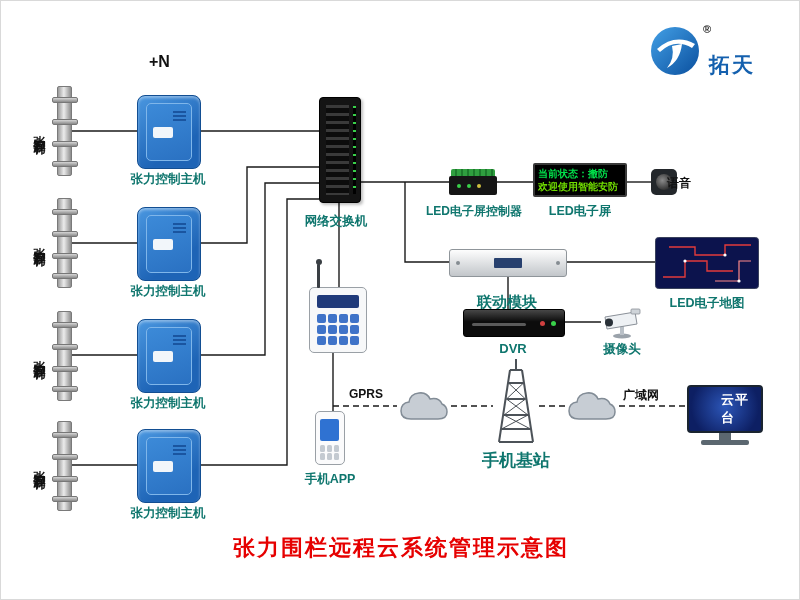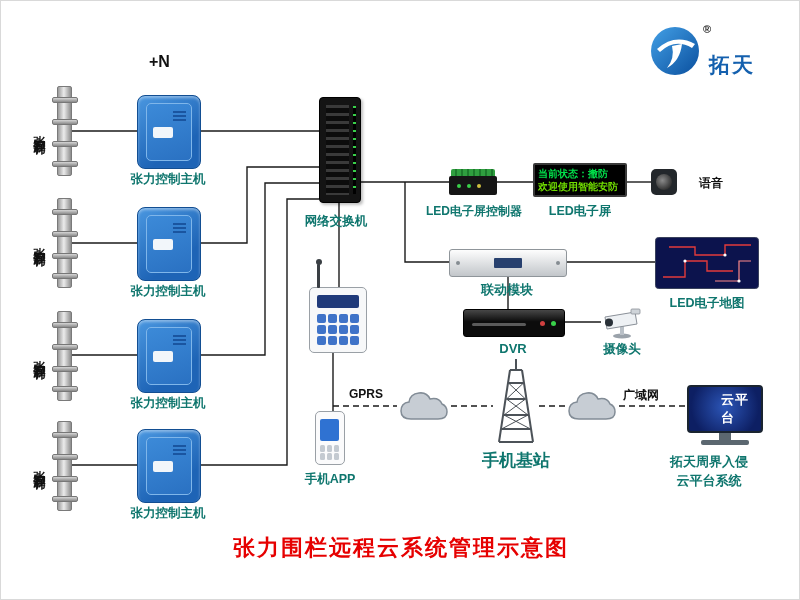--- a/index.html
+++ b/index.html
@@ -231,27 +231,27 @@
 
   <div class="ledscreen">
     <span class="l1">当前状态：撤防</span>
     <span class="l2">欢迎使用智能安防</span>
   </div>
   <div class="dlabel" style="left:534px;top:202px;width:90px">LED电子屏</div>
 
   <div class="speaker">
       <div class="cone"></div>
     </div>
-  <div class="small-label" style="left:698px;top:174px">语音</div>
+  <div class="small-label" style="left:666px;top:174px">语音</div>
 
   <div class="linkage">
     <div class="tag"></div>
     <div class="screw"></div>
   </div>
-  <div class="dlabel" style="left:456px;top:280px;width:100px;font-size:13px">联动模块</div>
+  <div class="dlabel" style="left:456px;top:292px;width:100px;font-size:15px">联动模块</div>
 
   <svg class="abs" style="left:654px;top:236px" width="104" height="52">
     <rect x="0.5" y="0.5" width="103" height="51" rx="3" fill="#0c134d" stroke="#39415c"></rect>
     <path d="M8 40 L30 40 L30 24 L52 24 L52 34 L78 34" stroke="#e23b3b" stroke-width="1.4" fill="none"></path>
     <path d="M14 10 L40 10 L40 18 L70 18 L70 8 L96 8" stroke="#e23b3b" stroke-width="1.4" fill="none"></path>
     <path d="M60 44 L84 44 L84 24 L96 24" stroke="#ff8a8a" stroke-width="1.2" fill="none"></path>
     <circle cx="30" cy="24" r="1.6" fill="#ffffff"></circle>
       <circle cx="70" cy="18" r="1.6" fill="#ffffff"></circle>
       <circle cx="84" cy="44" r="1.6" fill="#ffffff"></circle>
   </svg>
@@ -334,18 +334,16 @@
     <path d="M14 32 Q4 32 4 24 Q4 16 12 15 Q13 7 22 6 Q30 5 33 12 Q42 10 45 17 Q50 19 50 25 Q50 32 41 32 Z" fill="#c7cdd4" stroke="#828c96" stroke-width="1.5"></path>
   </svg>
 
   <div class="small-label" style="left:622px;top:386px">广域网</div>
 
   <div class="monitor">
     <span>云平台</span>
   </div>
   <div class="mon-neck"></div>
   <div class="mon-base"></div>
-  <div class="dlabel" style="left:648px;top:452px;width:120px;font-size:13px">拓天周界入侵</div>
-  <div class="dlabel" style="left:648px;top:471px;width:120px;font-size:13px">云平台系统</div>
 
   <div class="title">张力围栏远程云系统管理示意图</div>
 
 </div>
 
 </body></html>

